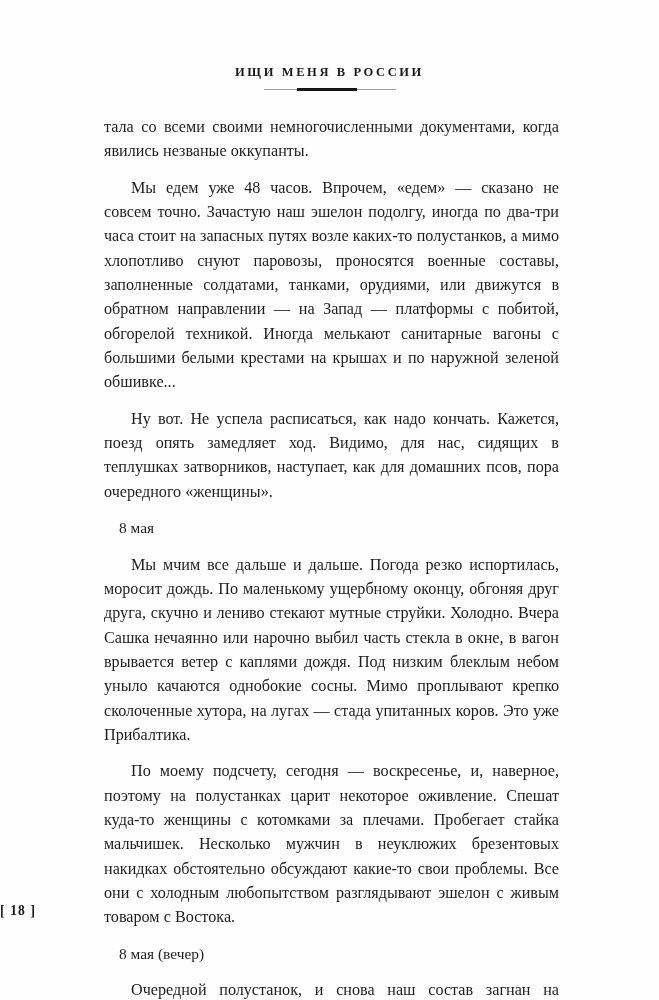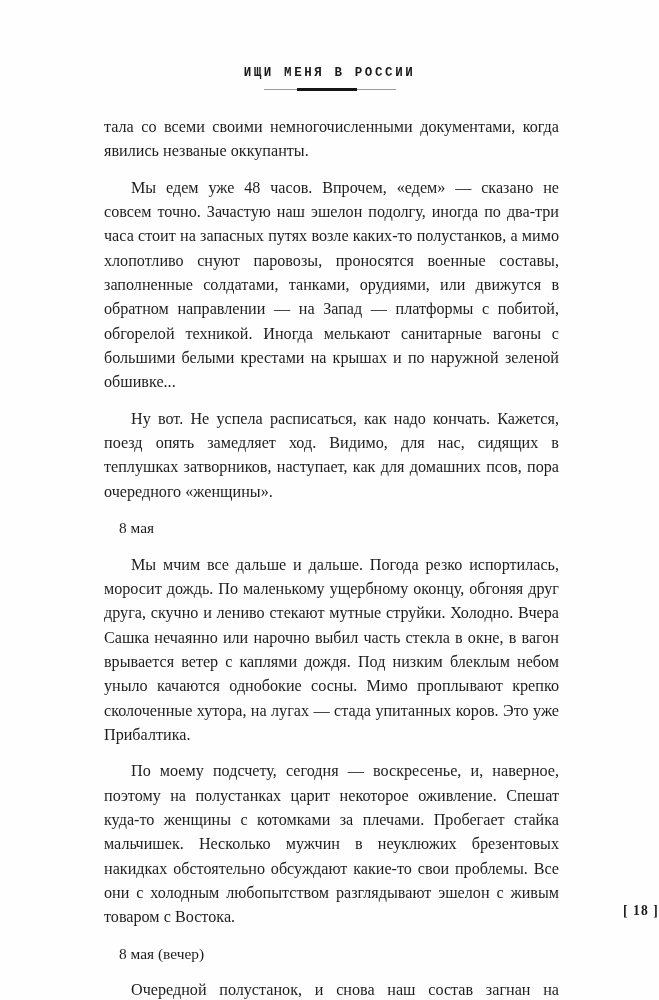--- a/index.html
+++ b/index.html
@@ -27,21 +27,21 @@
   
   .running-head {
     position: absolute;
     top: 62px;
     left: 0;
     width: 659px;
     text-align: center;
   }
   .running-head-title {
     display: inline-block;
-    font-family: Liberation Mono, monospace;
+    font-family: Liberation Serif, serif;
     font-weight: bold;
     font-size: 12.5px;
     letter-spacing: 2.6px;
     color: #1a1a1a;
     text-transform: uppercase;
     white-space: nowrap;
   }
 
   .head-rule {
     position: absolute;
@@ -101,21 +101,21 @@
 
   .gap-before-date { margin-top: 19px; }
   .gap-after-date  { margin-top: 8px; }
 
   
   .folio {
     position: absolute;
     top: 903px;
     left: 0;
     width: 659px;
-    text-align: right;
+    text-align: left;
     font-size: 13.6px;
     letter-spacing: 1.1px;
     font-weight: bold;
     color: #1b1b1b;
   }
 </style>
 </head>
 <body>
 
 <div class="page">

